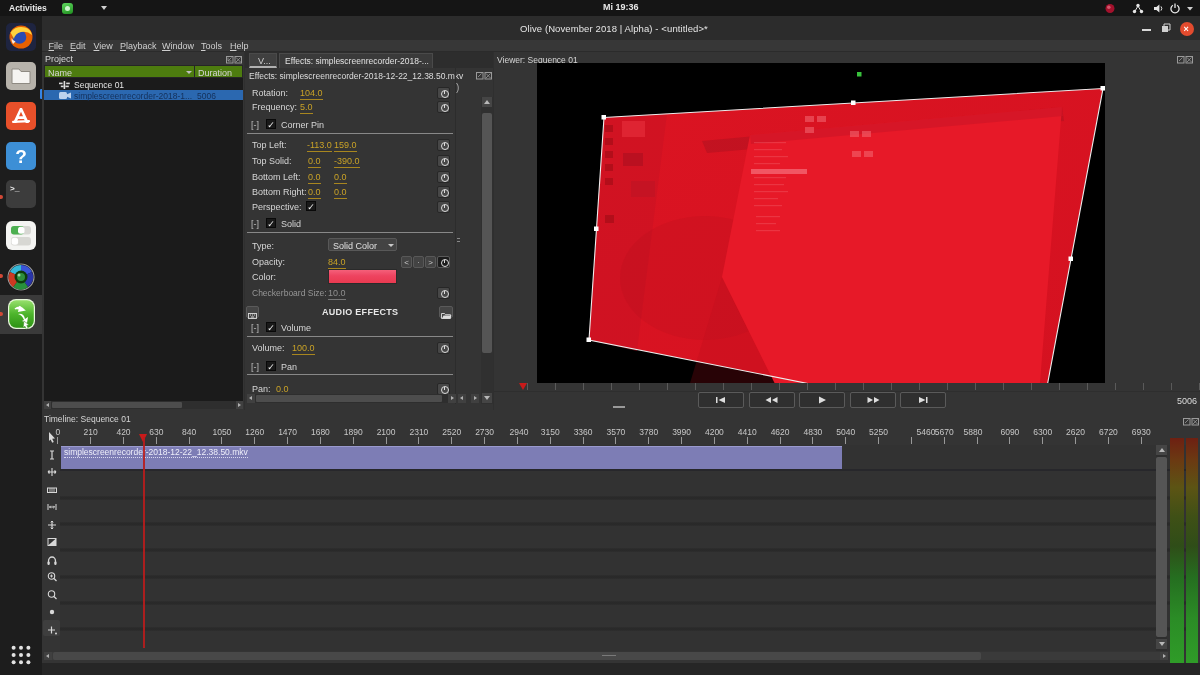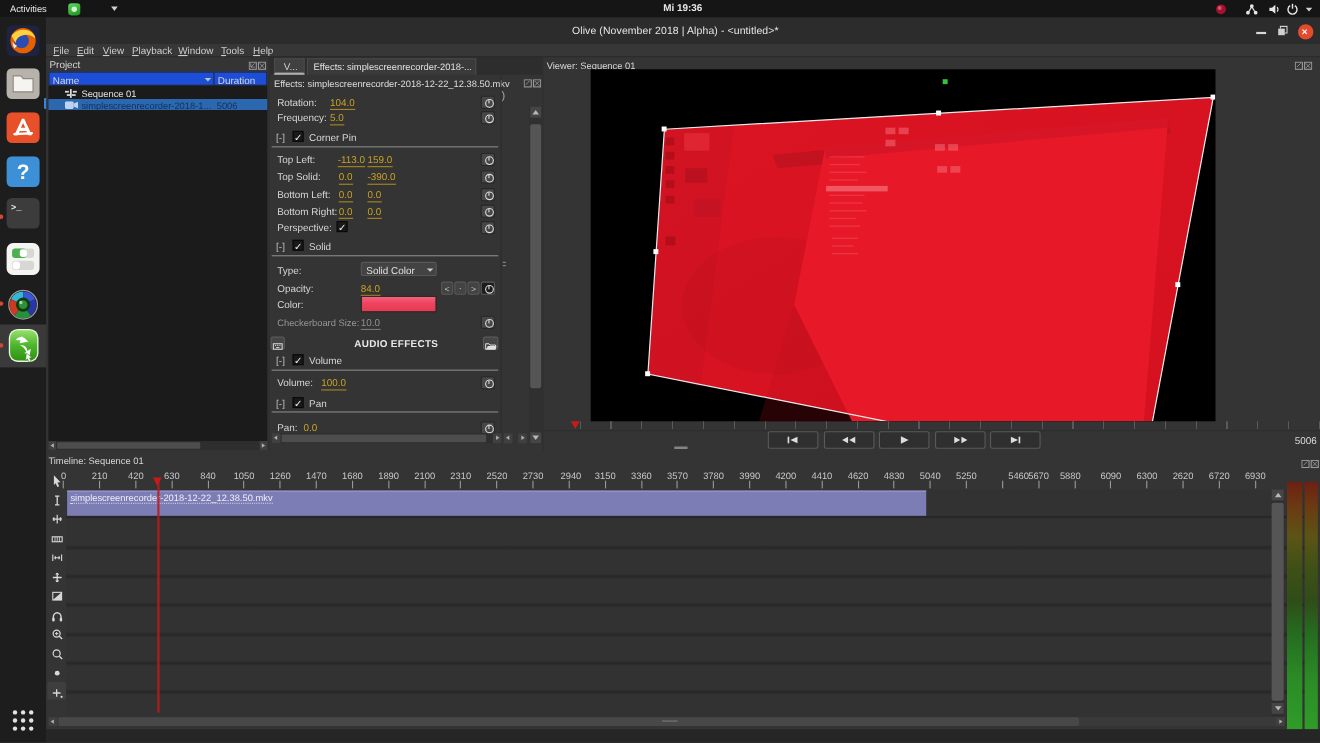--- a/index.html
+++ b/index.html
@@ -16,21 +16,21 @@
 .mini{position:absolute;font-size:9px;color:#cfcfcf;line-height:10px;white-space:nowrap}
 .rn{position:absolute;width:30px;text-align:center;font-size:8.5px;color:#c8c8c8;top:15px}
 .tick{position:absolute;width:1px;height:7px;background:#999;top:25px}
 .tline{position:absolute;left:18px;width:1137px;height:3.5px;background:linear-gradient(180deg,#2e2e2e, #282828,#2e2e2e)}
 .tool{position:absolute;left:1.5px;width:16px;height:16px;z-index:6}
 .tbtn{position:absolute;top:392px;width:46px;height:16px;background:#2f2f2f;border:1px solid #5a5a5a;border-radius:2px}
 </style></head>
 <body>
 
 <div class="a" style="left:0;top:0;width:1200px;height:16px;background:#151515">
- <span class="a" style="left:9px;top:2.5px;font-size:8.5px;font-weight:normal;color:#e8e8e8">Activities</span>
+ <span class="a" style="left:9px;top:2.5px;font-size:8.5px;font-weight:bold;color:#e8e8e8">Activities</span>
  <span class="a" style="left:62px;top:3px;width:11px;height:11px;background:linear-gradient(160deg,#5fd75f,#1f8f1f);border-radius:3px"></span>
  <span class="a" style="left:65px;top:6px;width:5px;height:5px;background:#e8ffe8;border-radius:50%;opacity:.85"></span>
  <span class="a" style="left:78px;top:18px;font-size:14px;font-weight:normal;color:#e8e8e8">Olive</span>
  <span class="a" style="left:101px;top:6px;width:0;height:0;border-left:3.5px solid transparent;border-right:3.5px solid transparent;border-top:4px solid #d0d0d0"></span>
  <span class="a" style="left:603px;top:2px;font-size:9px;font-weight:bold;color:#e8e8e8">Mi 19:36</span>
  <svg class="a" style="left:1104px;top:3px" width="90" height="11" viewBox="0 0 90 11">
   <circle cx="6" cy="5.5" r="4.5" fill="#a3112c"></circle>
       <circle cx="4.8" cy="4.2" r="1.8" fill="#d96a7d" opacity=".8"></circle>
   <g fill="#e6e6e6">
         <circle cx="34" cy="2.5" r="1.7"></circle>
@@ -154,21 +154,21 @@
 <div class="a" style="left:42px;top:52px;width:203px;height:358px;background:#343434">
  <span class="lbl" style="left:3px;top:2px">Project</span>
  <svg class="a" style="left:184px;top:4px" width="16" height="8" viewBox="0 0 16 8">
   <g stroke="#9a9a9a" fill="none">
         <rect x="0.5" y="0.5" width="6.5" height="6.5"></rect>
         <path d="M2 5 l3.5 -3.5 M2 1.5 v3.5 M2 5 h3.5" stroke-width=".8"></path>
   <rect x="9" y="0.5" width="6.5" height="6.5"></rect>
         <path d="M10 1.5 l4.5 4.5 M14.5 1.5 l-4.5 4.5" stroke-width=".8"></path>
       </g>
  </svg>
- <div class="a" style="left:2px;top:13px;width:199px;height:13px;background:#1d4ed8;border:1px solid #262626">
+ <div class="a" style="left:2px;top:13px;width:199px;height:13px;background:#4d7c0f;border:1px solid #262626">
   <span class="mini" style="left:3px;top:1.5px;color:#d6d6d6">Name</span>
   <span class="a" style="left:141px;top:4.5px;width:0;height:0;border-left:3px solid transparent;border-right:3px solid transparent;border-top:3.5px solid #c0c0c0"></span>
   <div class="a" style="left:149px;top:0;width:1px;height:12px;background:#262626"></div>
   <span class="mini" style="left:153px;top:1.5px;color:#d6d6d6">Duration</span>
  </div>
  <div class="a" style="left:2px;top:26px;width:199px;height:323px;background:#1b1b1b">
   <svg class="a" style="left:15px;top:2.5px" width="11" height="8" viewBox="0 0 11 8">
    <g fill="#dcdcdc">
           <rect x="4.6" y="0" width="1.6" height="8"></rect>
           <rect x="0" y="1.6" width="3.6" height="1.6"></rect>

